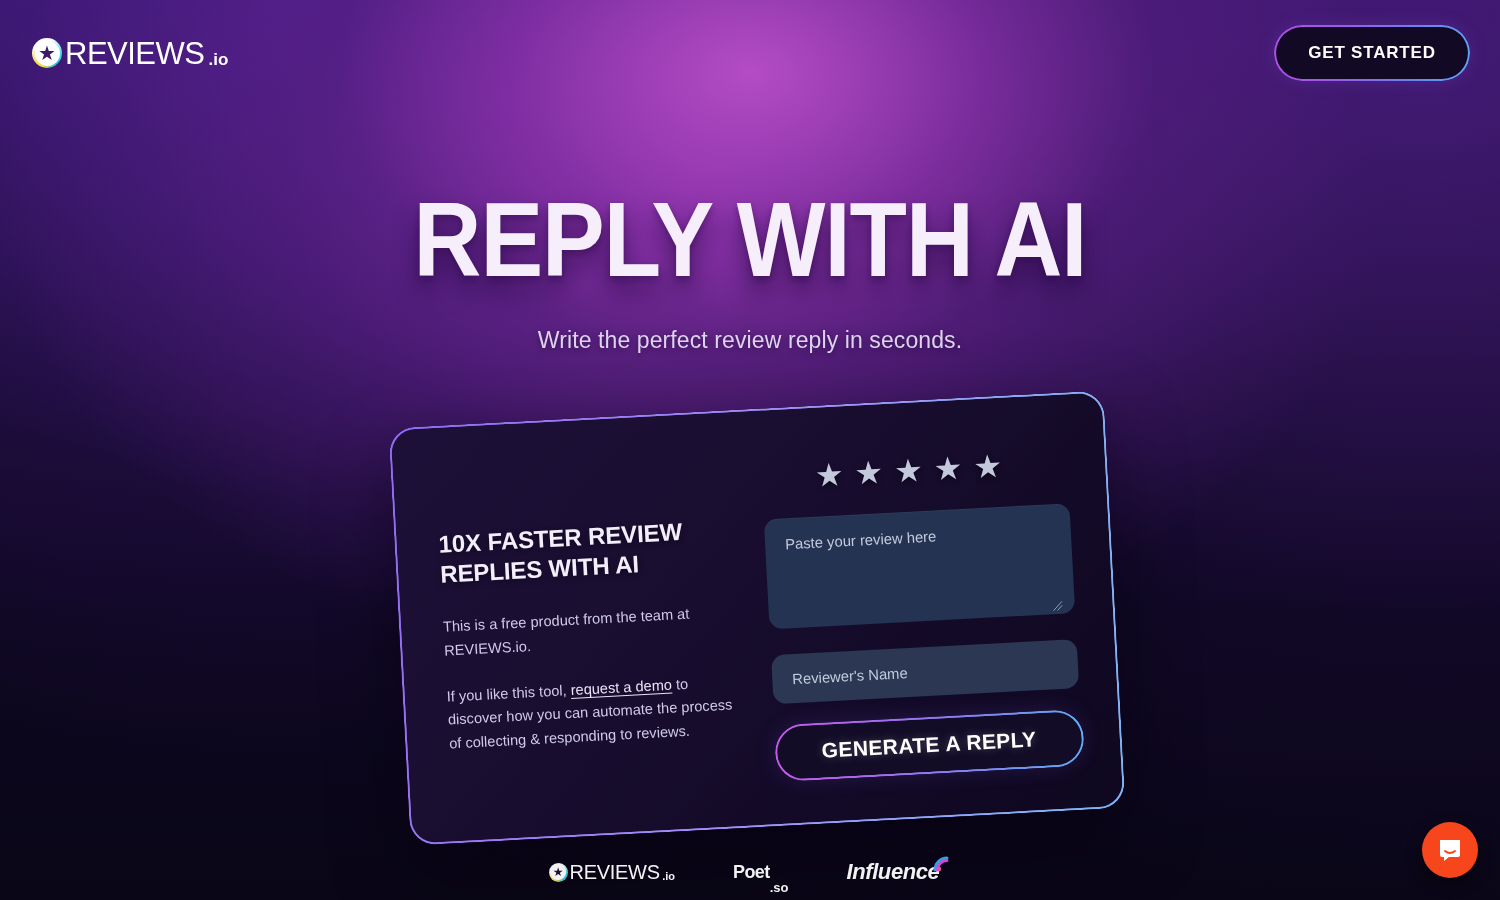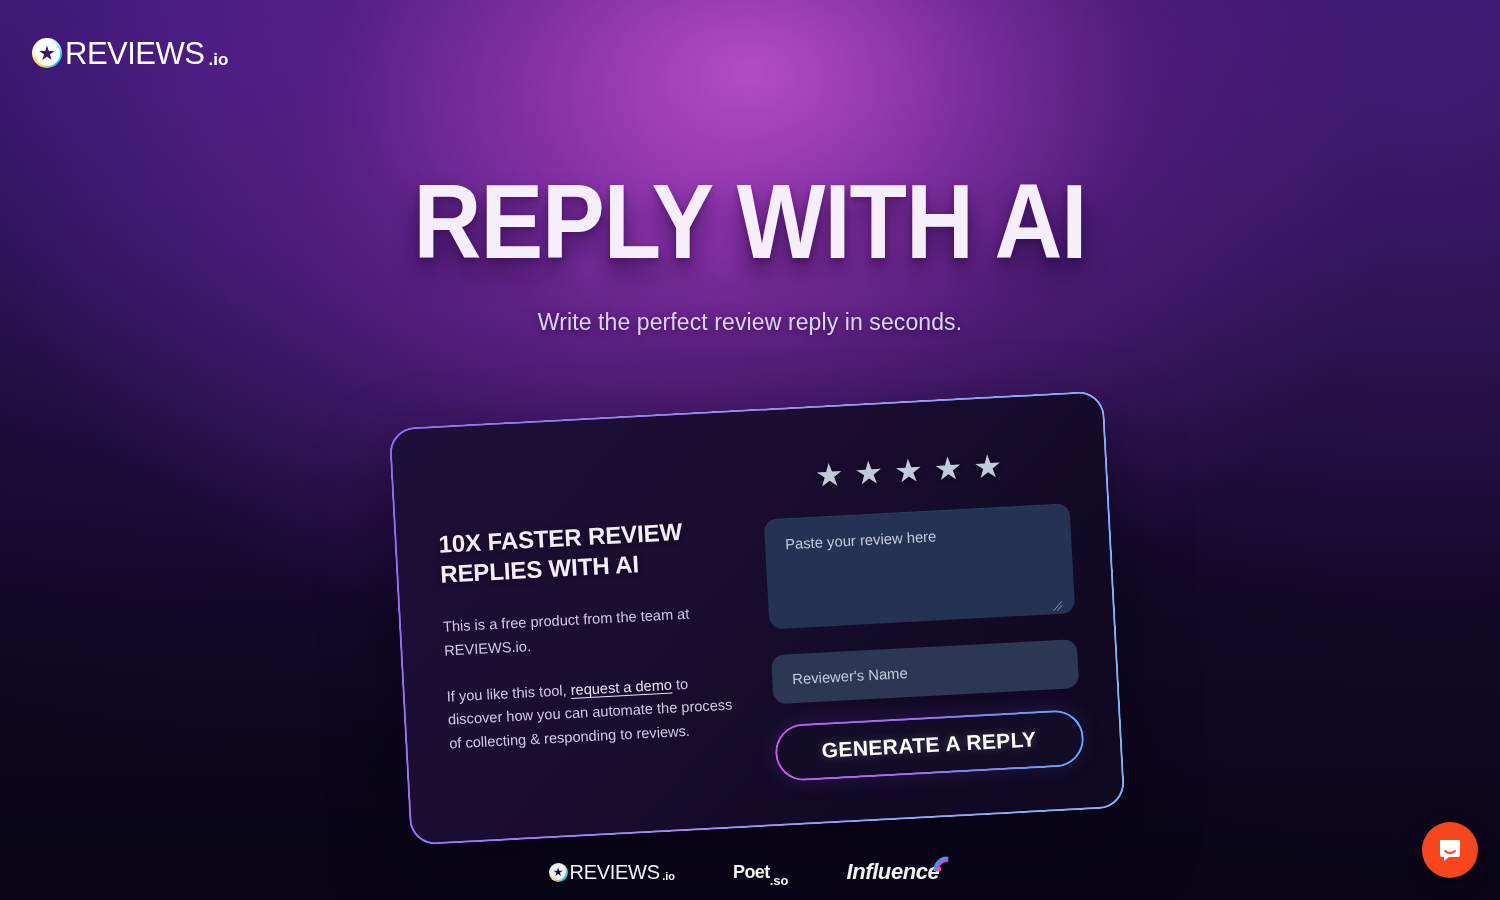--- a/index.html
+++ b/index.html
@@ -114,21 +114,21 @@
     -webkit-mask-composite: xor;
     mask: linear-gradient(#000 0 0) content-box, linear-gradient(#000 0 0);
     mask-composite: exclude;
     pointer-events: none;
   }
   .get-started-label { position: relative; z-index: 2; }
 
   
   .hero {
     position: absolute;
-    top: 170px;
+    top: 188px;
     left: 0;
     width: 1500px;
     text-align: center;
     z-index: 10;
   }
   .hero-title {
     font-size: 94px;
     line-height: 1.0;
     font-weight: 900;
     letter-spacing: -1px;
@@ -376,21 +376,21 @@
     font-weight: 800;
     color: #ffffff;
     letter-spacing: -0.6px;
     line-height: 1;
   }
   .flogo-poet-tld {
     font-size: 13px;
     font-weight: 800;
     color: #ffffff;
     position: relative;
-    top: 8px;
+    top: 15px;
   }
 
   .flogo-influence { gap: 1px; align-items: flex-start; }
   .flogo-influence-word {
     font-size: 22px;
     font-weight: 800;
     color: #ffffff;
     letter-spacing: -0.4px;
     line-height: 1;
     font-style: italic;
@@ -427,20 +427,23 @@
   <div class="header">
 
     <div class="brand-logo">
       <span class="brand-star-badge">
         <span class="brand-star-glyph">★</span>
       </span>
       <span class="brand-word">REVIEWS</span>
       <span class="brand-tld">.io</span>
     </div>
 
+    <button class="get-started-btn">
+      <span class="get-started-label">GET STARTED</span>
+    </button>
 
   </div>
 
   <div class="hero">
     <h1 class="hero-title">REPLY WITH AI</h1>
     <p class="hero-subtitle">Write the perfect review reply in seconds.</p>
   </div>
 
   <div class="card-wrap">
     <div class="card">

